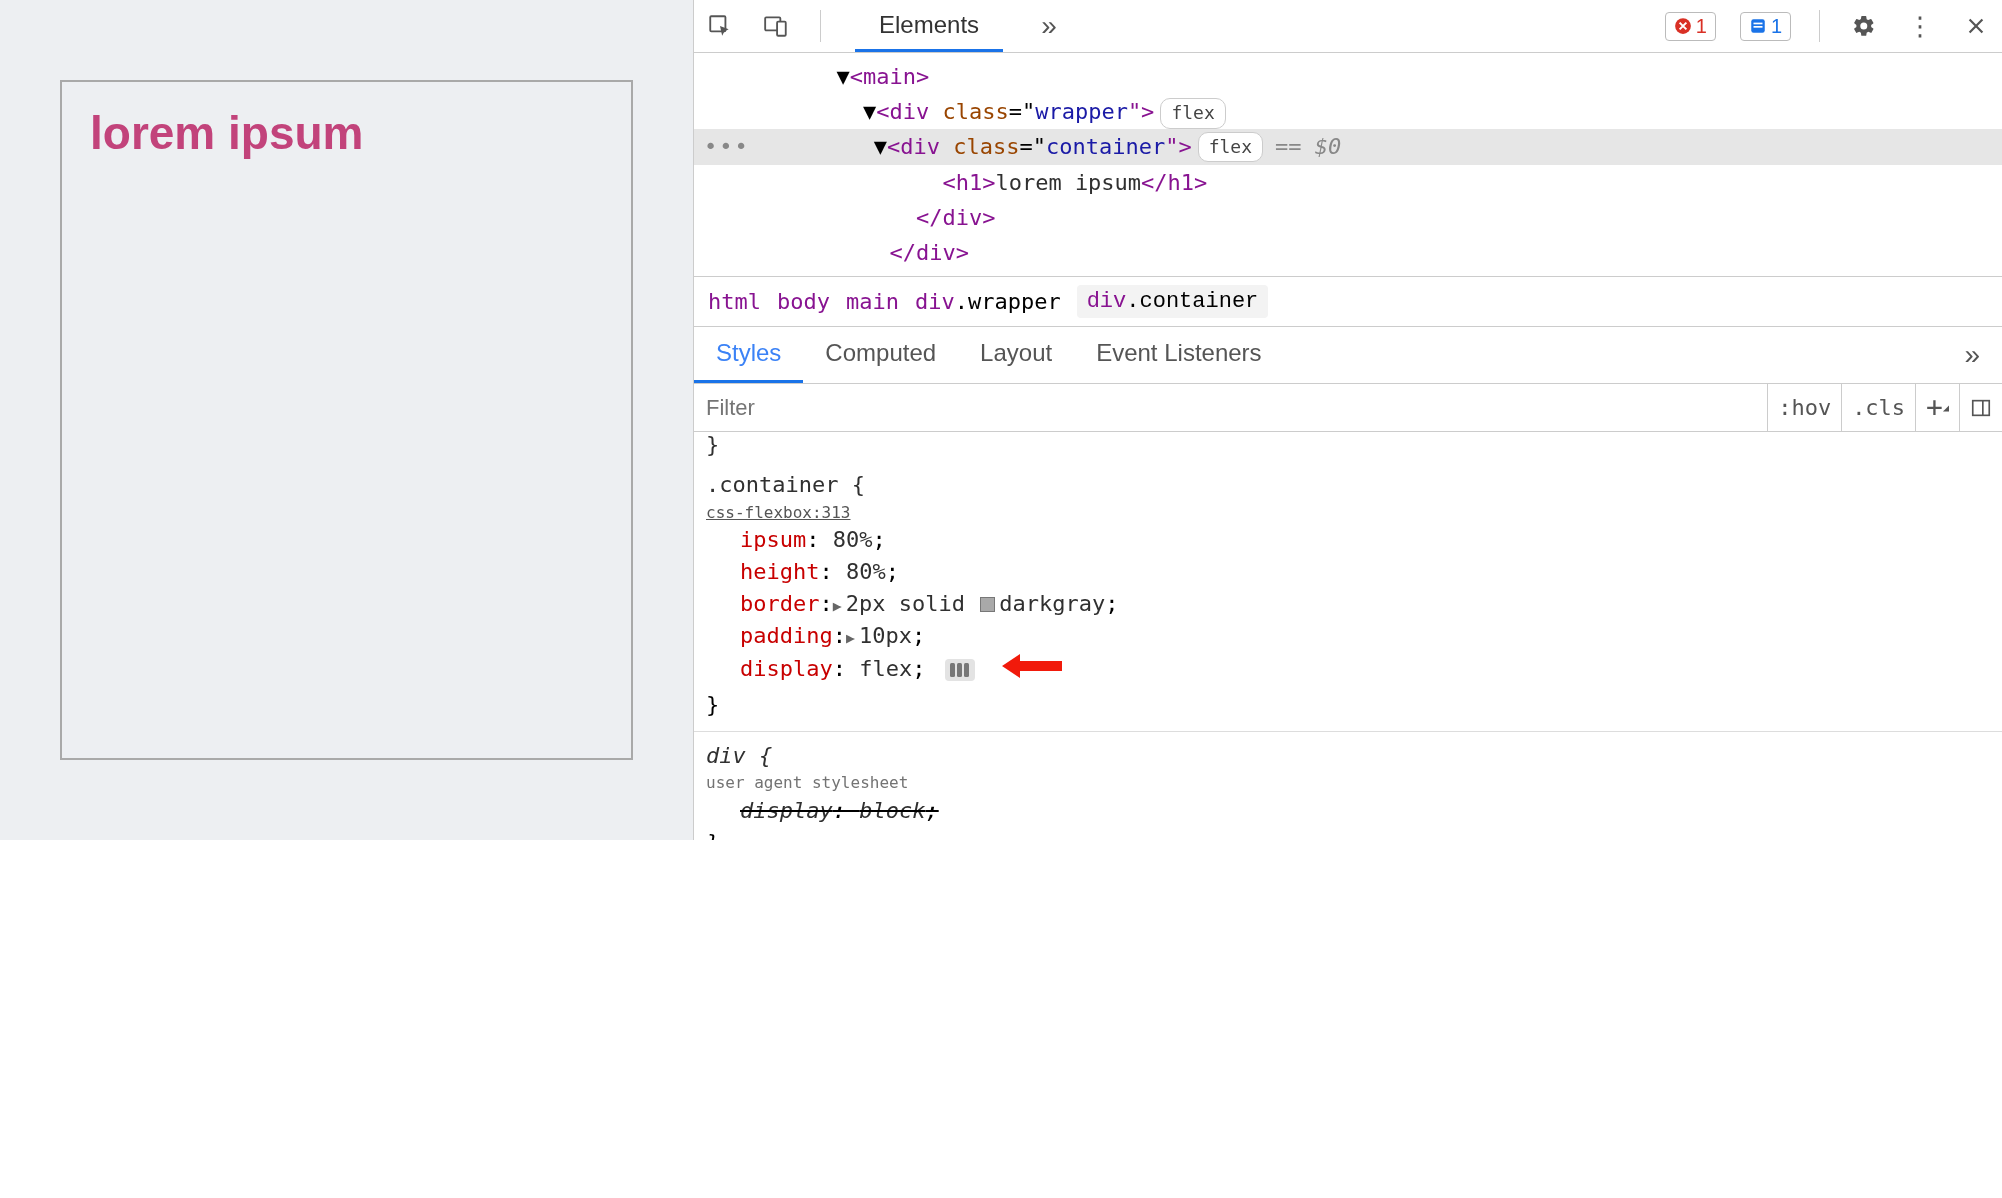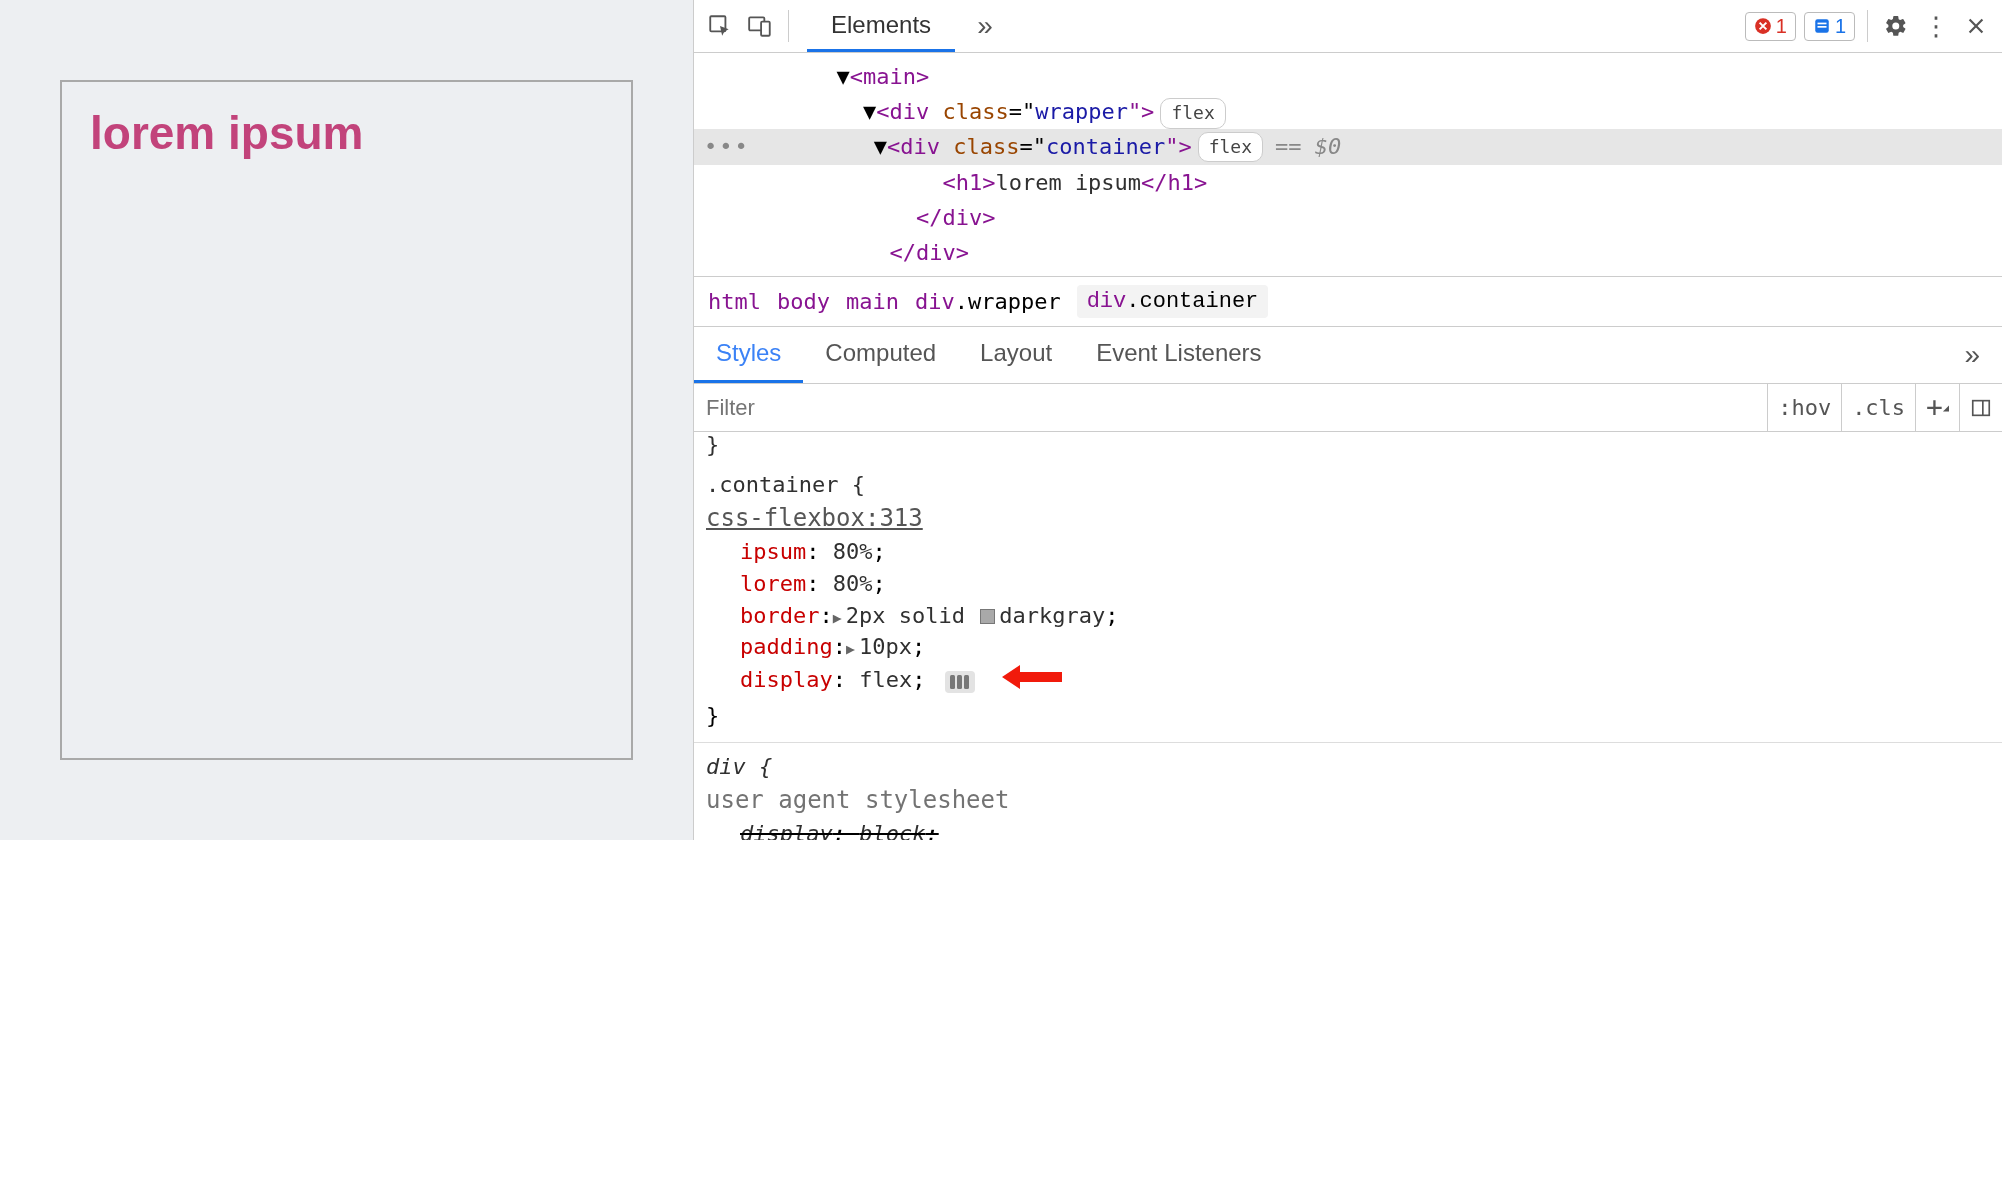--- a/index.html
+++ b/index.html
@@ -38,21 +38,21 @@
     flex-direction: column;
     border-left: 1px solid #ccc;
     font-family: Menlo, Consolas, "Lucida Console", monospace;
   }
   .devtools-toolbar {
     display: flex;
     align-items: center;
     height: 53px;
     border-bottom: 1px solid #ccc;
     padding: 0 10px;
-    gap: 8px;
+    gap: 24px;
     font-family: -apple-system, BlinkMacSystemFont, "Segoe UI", Helvetica, Arial, sans-serif;
   }
   .toolbar-icon {
     width: 32px;
     height: 32px;
     display: flex;
     align-items: center;
     justify-content: center;
     color: #555;
   }
@@ -180,21 +180,21 @@
   }
   .rule-header {
     display: flex;
     justify-content: space-between;
     flex-direction: column;
   }
   .rule-selector { color: #303030; }
   .rule-source {
     color: #555;
     text-decoration: underline;
-    font-size: 24px;
+    font-size: 16px;
   }
   .rule-source.ua {
     color: #737373;
     text-decoration: none;
   }
   .prop { padding-left: 34px; }
   .prop-name { color: #c80000; }
   .prop-value { color: #303030; }
   .prop-swatch {
     display: inline-block;
@@ -337,21 +337,21 @@
 
   <div class="styles-body">
     <div style="padding:0 12px 4px;color:#303030">}</div>
 
     <div class="rule">
       <div class="rule-header">
         <span class="rule-selector">.container {</span>
         <span class="rule-source">css-flexbox:313</span>
       </div>
       <div class="prop"><span class="prop-name">ipsum</span>: <span class="prop-value">80%</span>;</div>
-      <div class="prop"><span class="prop-name">lorem</span>: <span class="prop-value">80%</span>;</div>
+      <div class="prop"><span class="prop-name">height</span>: <span class="prop-value">80%</span>;</div>
       <div class="prop"><span class="prop-name">border</span>:<span class="expand-tri">▶</span><span class="prop-value">2px solid </span><span class="prop-swatch"></span><span class="prop-value">darkgray</span>;</div>
       <div class="prop"><span class="prop-name">padding</span>:<span class="expand-tri">▶</span><span class="prop-value">10px</span>;</div>
       <div class="prop">
         <span class="prop-name">display</span>: <span class="prop-value">flex</span>;
         <span class="flex-icon-box">
           <svg width="22" height="16" viewBox="0 0 22 16">
             <rect x="1" y="1" width="5" height="14" rx="1.5" fill="#777"></rect>
             <rect x="8" y="1" width="5" height="14" rx="1.5" fill="#777"></rect>
             <rect x="15" y="1" width="5" height="14" rx="1.5" fill="#777"></rect>
           </svg>

